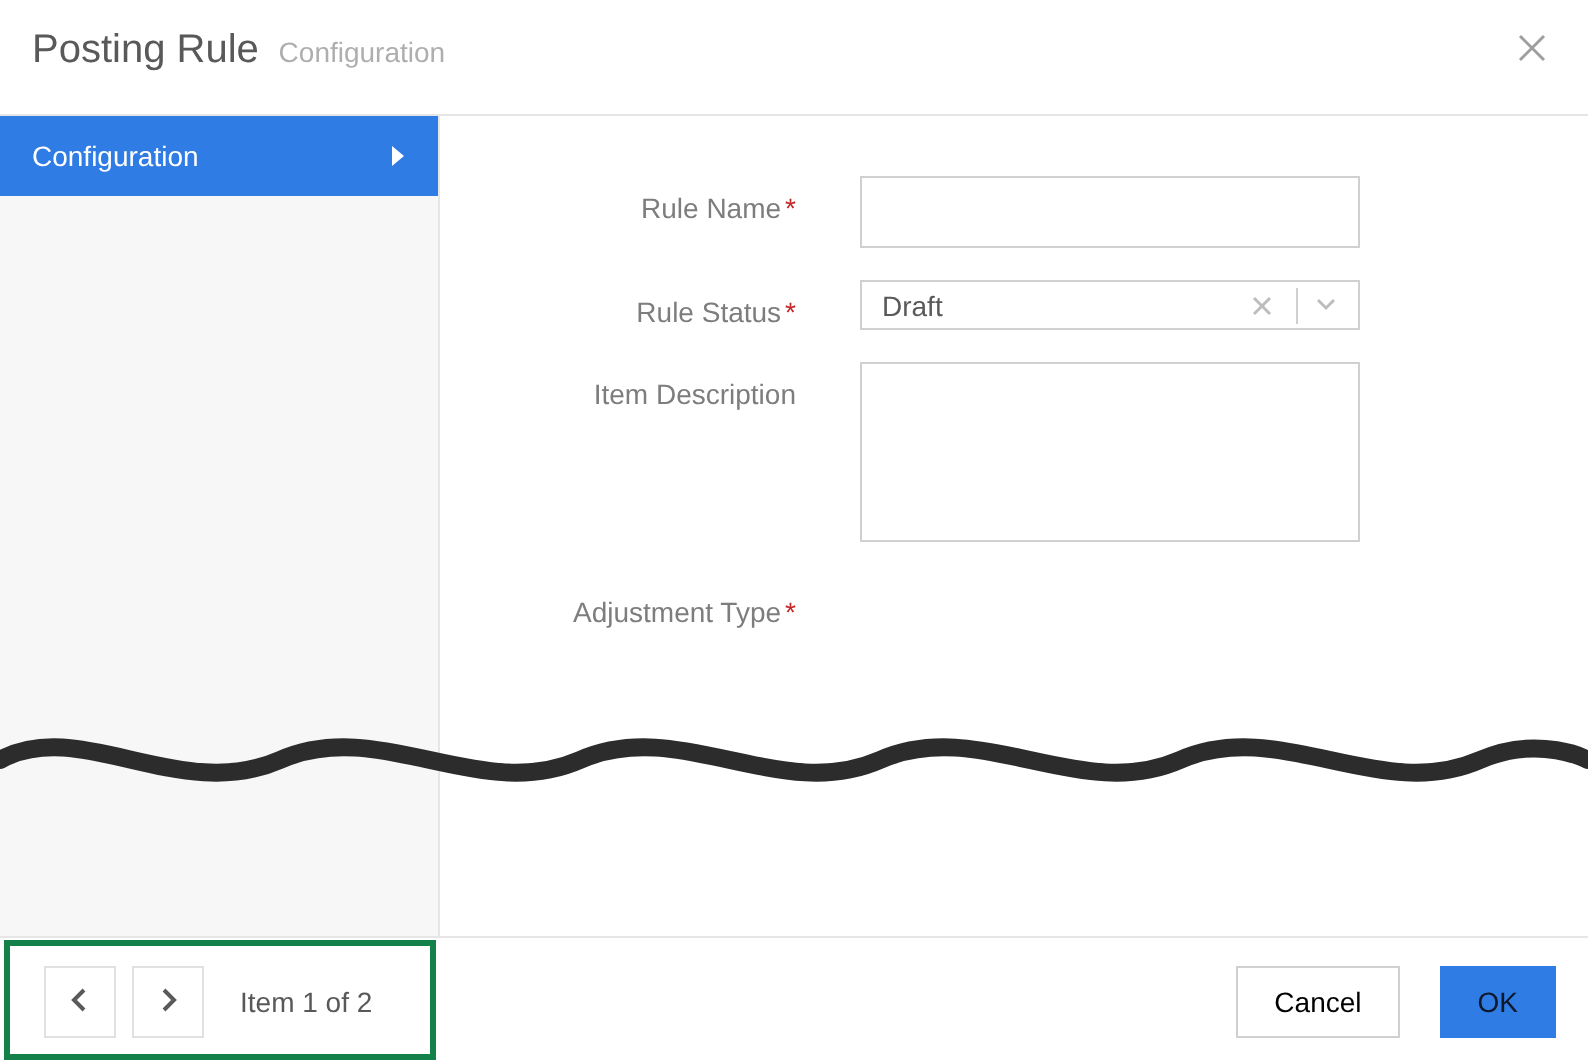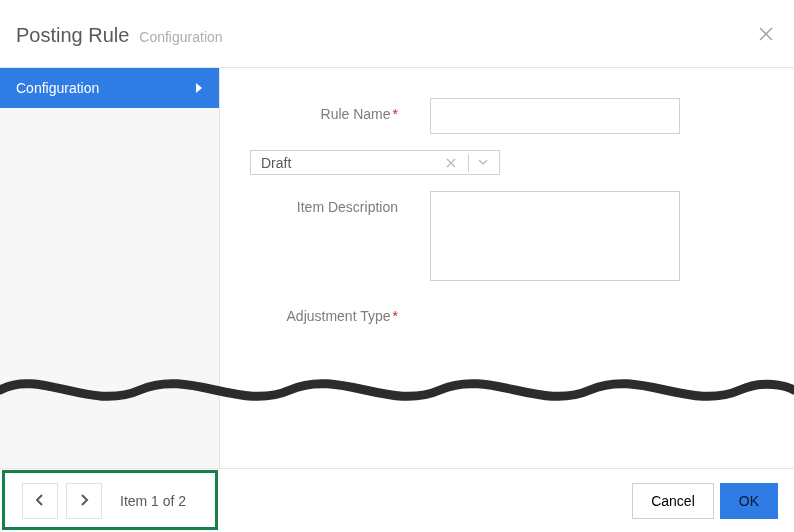--- a/index.html
+++ b/index.html
@@ -1,20 +1,20 @@
 <!DOCTYPE html>
 <html><head>
 <meta charset="utf-8">
 <style>
   * { box-sizing: border-box; }
   html, body { margin: 0; padding: 0; font-family: "Segoe UI", Arial, sans-serif; font-size: 14px; color: #595959; background: #fff; }
   .window { width: 794px; height: 532px; position: relative; overflow: hidden; }
 
   
-  .header { display: flex; align-items: center; justify-content: space-between; padding: 22px 16px 18px 16px; }
+  .header { display: flex; align-items: center; justify-content: space-between; padding: 12px 16px 18px 16px; }
   .header-title { font-size: 20px; color: #595959; font-weight: 400; }
   .header-sub { font-size: 14px; color: #aeaeae; font-weight: 400; margin-left: 6px; }
   .close-btn { cursor: pointer; color: #9e9e9e; padding: 4px; }
   .close-btn svg { width: 16px; height: 16px; }
 
   
   .body { display: flex; height: 460px; border-top: 1px solid #e6e6e6; position: relative; }
   .sidebar { width: 220px; background: #f7f7f7; border-right: 1px solid #e6e6e6; }
   .sidebar-item { display: flex; align-items: center; justify-content: space-between; padding: 12px 16px; font-size: 14px; }
   .sidebar-item.active { background: #2e7ce4; color: #fff; }
@@ -44,21 +44,21 @@
   
   .footer { position: absolute; left: 0; right: 0; bottom: 0; height: 64px; display: flex; align-items: center; justify-content: space-between; padding: 16px 16px; border-top: 1px solid #e6e6e6; background: #fff; }
   .pager { display: flex; align-items: center; gap: 18px; margin-left: 6px; }
   .pager-btns { display: flex; }
   .pager-btn { width: 36px; height: 36px; border: 1px solid #e1e1e1; background: #fff; display: flex; align-items: center; justify-content: center; cursor: pointer; }
   .pager-btn + .pager-btn { margin-left: 8px; }
   .pager-btn svg { width: 10px; height: 12px; stroke: #5a5a5a; fill: none; stroke-width: 2; }
   .pager-label { color: #595959; }
   .highlight-box { position: absolute; left: 2px; bottom: 2px; width: 216px; height: 60px; border: 3px solid #14804a; pointer-events: none; }
 
-  .footer-right { display: flex; gap: 6px; align-items: center; }
+  .footer-right { display: flex; gap: 20px; align-items: center; }
   .btn { height: 36px; padding: 0 18px; border: 1px solid #d0d0d0; background: #fff; font-size: 14px; cursor: pointer; display: flex; align-items: center; }
   .btn.primary { background: #2e7ce4; border-color: #2e7ce4; color: #0f172a; }
 </style>
 </head>
 <body>
 
 <div class="window">
 
   <div class="header">
     <div>
@@ -93,20 +93,23 @@
       <div class="form-row">
         <div class="form-label">
           <span>Rule Name</span><span class="req">*</span>
         </div>
         <div class="form-field">
           <input class="input-text" type="text" value="" style="">
         </div>
       </div>
 
       <div class="form-row">
+        <div class="form-label">
+          <span>Rule Status</span><span class="req">*</span>
+        </div>
         <div class="form-field">
           <div class="select">
             <span class="select-value">Draft</span>
             <span class="select-clear">
               <svg viewBox="0 0 10 10">
                   <line x1="1" y1="1" x2="9" y2="9" stroke="#bdbdbd" stroke-width="1.5"></line>
                   <line x1="9" y1="1" x2="1" y2="9" stroke="#bdbdbd" stroke-width="1.5"></line>
                 </svg>
             </span>
             <span class="select-sep"></span>

